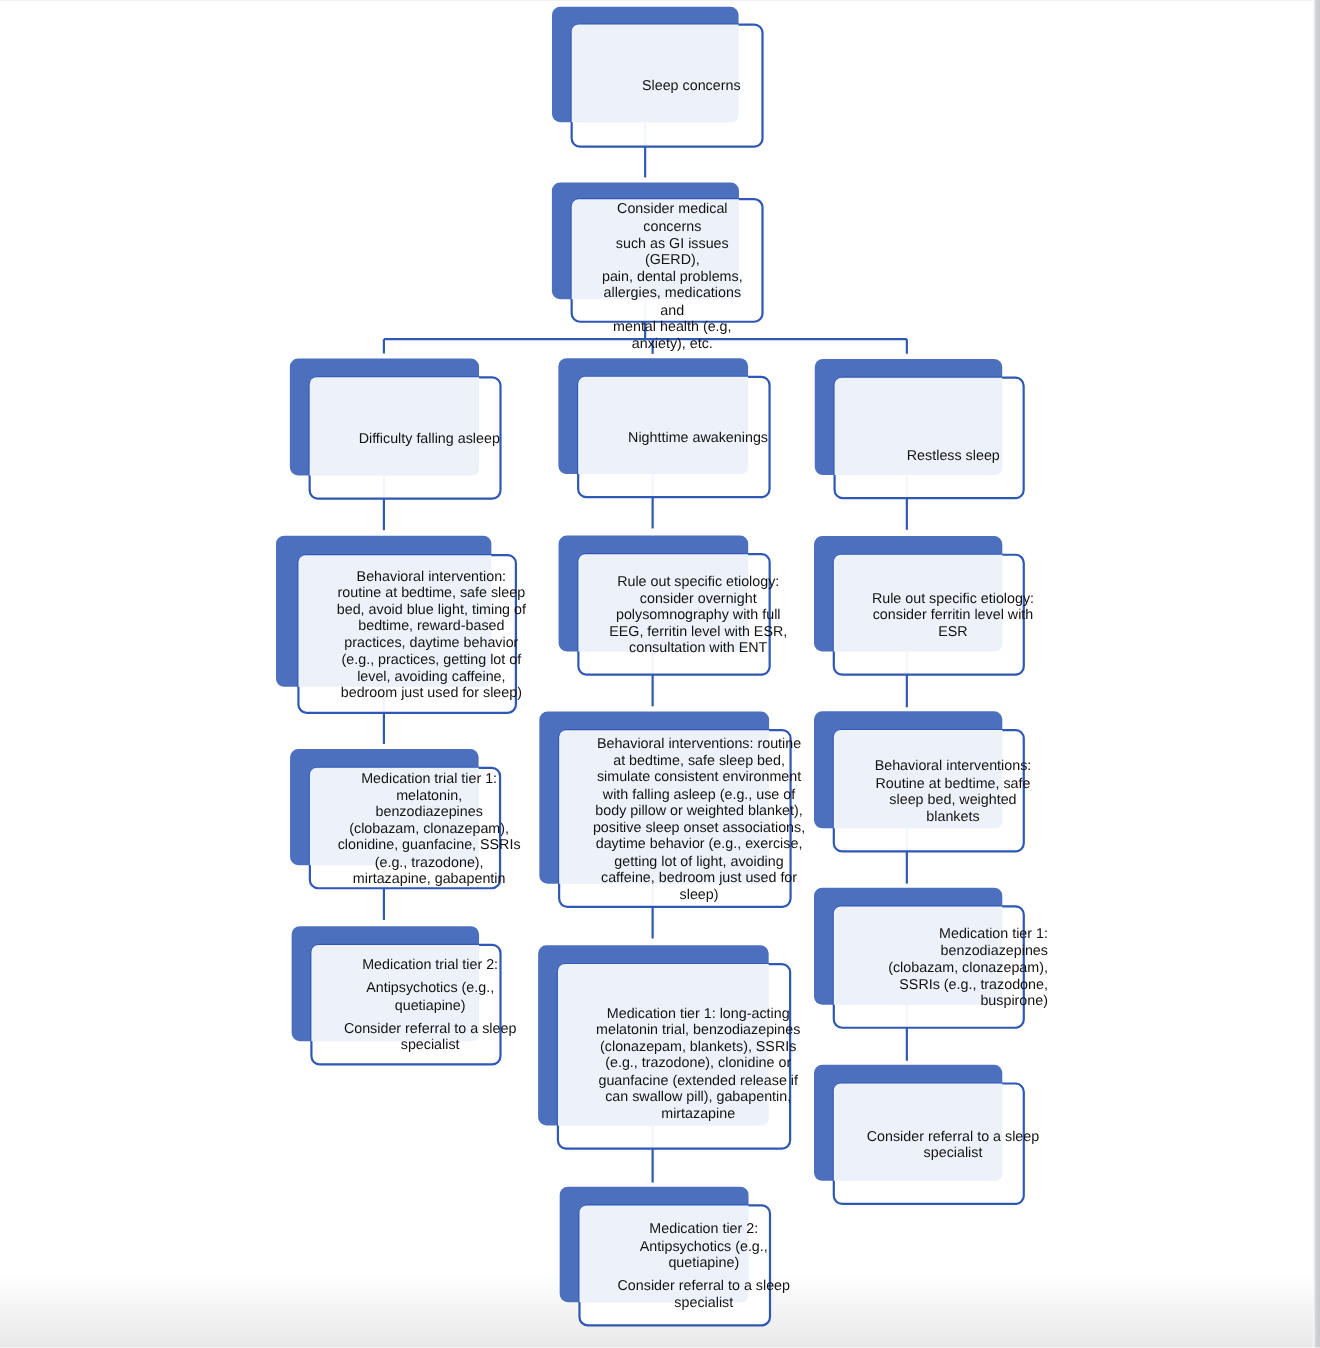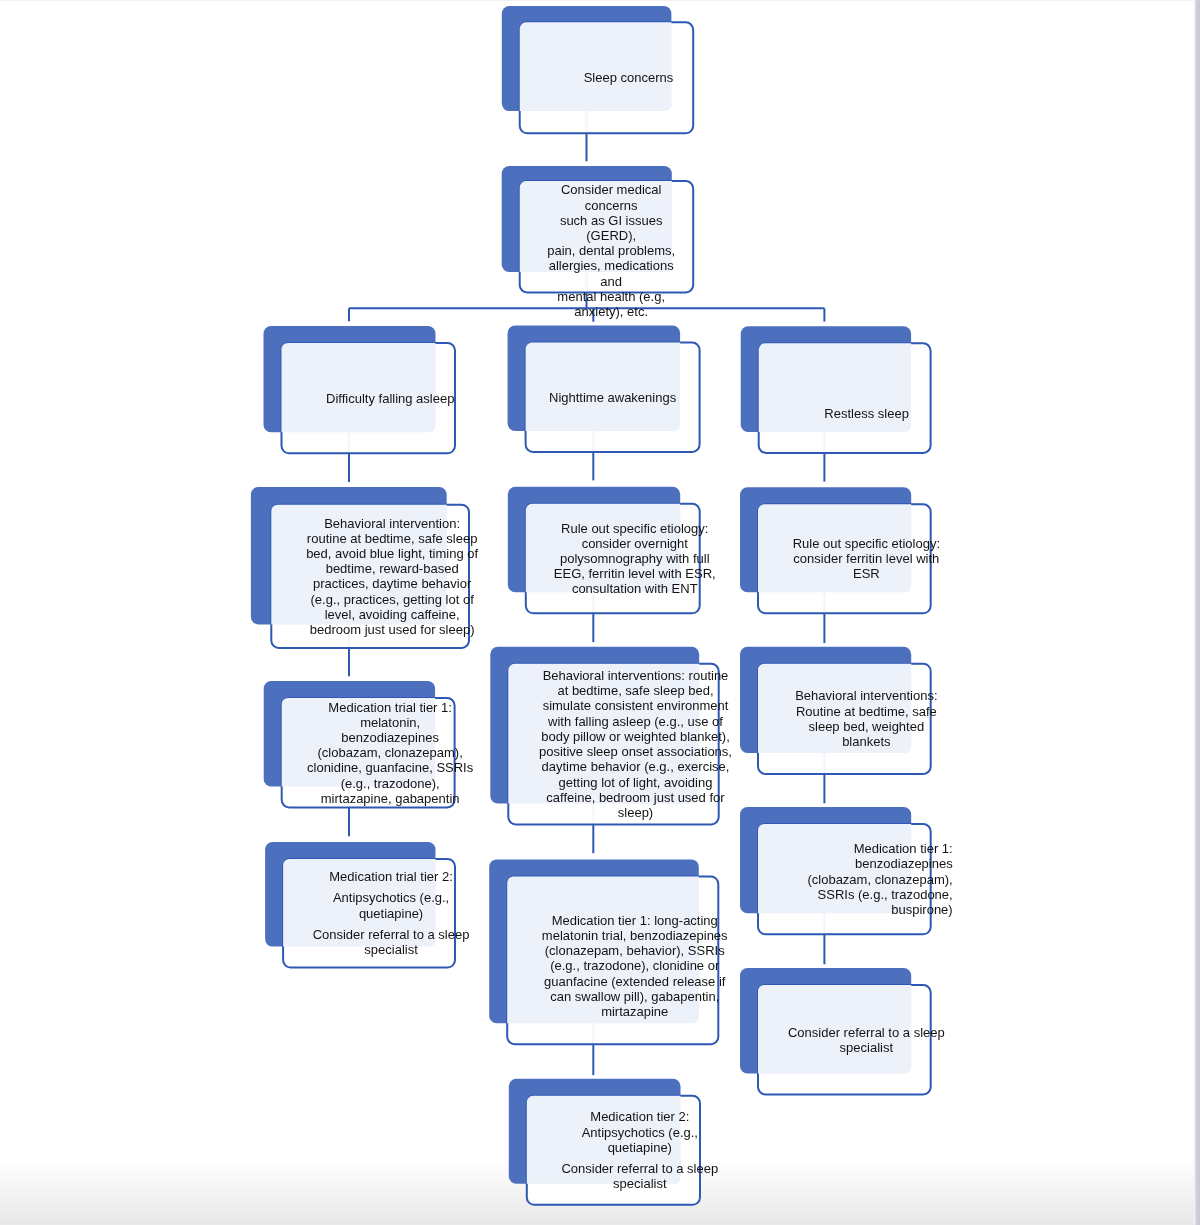--- a/index.html
+++ b/index.html
@@ -136,21 +136,21 @@
   <div id="texts">
       <div class="nodetext" style="left: 519.7px; top: 22.3px; width: 173.5px; height: 111px; color: rgb(19, 19, 19);">
         <p><span>Sleep concerns</span></p>
       </div>
       <div class="nodetext" style="left: 519.7px; top: 181.1px; width: 139px; height: 111.4px; color: rgb(19, 19, 19); margin-top: 14px;">
         <p><span>Consider medical concerns</span><br><span>such as GI issues (GERD),</span><br><span>pain, dental problems,</span><br><span>allergies, medications and</span><br><span>mental health (e.g,</span><br><span>anxiety), etc.</span></p>
       </div>
       <div class="nodetext" style="left: 281.5px; top: 343px; width: 173.5px; height: 110.3px; color: rgb(19, 19, 19);">
         <p><span>Difficulty falling asleep</span></p>
       </div>
-      <div class="nodetext" style="left: 525.6px; top: 342.6px; width: 174px; height: 109.4px; color: rgb(19, 19, 19); align-items: flex-end;">
+      <div class="nodetext" style="left: 525.6px; top: 342.6px; width: 174px; height: 109.4px; color: rgb(19, 19, 19);">
         <p><span>Nighttime awakenings</span></p>
       </div>
       <div class="nodetext" style="left: 758.7px; top: 343.3px; width: 171.9px; height: 140px; color: rgb(19, 19, 19);">
         <p><span>Restless sleep</span></p>
       </div>
       <div class="nodetext" style="left: 271.3px; top: 504.7px; width: 197.7px; height: 143.3px; color: rgb(19, 19, 19);">
         <p><span>Behavioral intervention:</span><br><span>routine at bedtime, safe sleep</span><br><span>bed, avoid blue light, timing of</span><br><span>bedtime, reward-based</span><br><span>practices, daytime behavior</span><br><span>(e.g., practices, getting lot of</span><br><span>level, avoiding caffeine,</span><br><span>bedroom just used for sleep)</span></p>
       </div>
       <div class="nodetext" style="left: 525.8px; top: 503.8px; width: 173.9px; height: 109.5px; color: rgb(19, 19, 19);">
         <p><span>Rule out specific etiology:</span><br><span>consider overnight</span><br><span>polysomnography with full</span><br><span>EEG, ferritin level with ESR,</span><br><span>consultation with ENT</span></p>
@@ -169,21 +169,21 @@
       </div>
       <div class="nodetext" style="left: 758px; top: 824px; width: 172.7px; height: 110.3px; color: rgb(19, 19, 19); text-align: right;">
         <p><span>Medication tier 1:</span><br><span>benzodiazepines</span><br><span>(clobazam, clonazepam),</span><br><span>SSRIs (e.g., trazodone,</span><br><span>buspirone)</span></p>
       </div>
       <div class="nodetext" style="left: 283.1px; top: 859px; width: 171.9px; height: 108.6px; color: rgb(19, 19, 19);">
         <p><span>Medication trial tier 2:</span></p>
         <p><span>Antipsychotics (e.g.,</span><br><span>quetiapine)</span></p>
         <p><span>Consider referral to a sleep</span><br><span>specialist</span></p>
       </div>
       <div class="nodetext" style="left: 507.2px; top: 882px; width: 211.1px; height: 167.8px; color: rgb(19, 19, 19); justify-content: center;">
-        <p><span>Medication tier 1: long-acting</span><br><span>melatonin trial, benzodiazepines</span><br><span>(clonazepam, behavior), SSRIs</span><br><span>(e.g., trazodone), clonidine or</span><br><span>guanfacine (extended release if</span><br><span>can swallow pill), gabapentin,</span><br><span>mirtazapine</span></p>
+        <p><span>Medication tier 1: long-acting</span><br><span>melatonin trial, benzodiazepines</span><br><span>(clonazepam, blankets), SSRIs</span><br><span>(e.g., trazodone), clonidine or</span><br><span>guanfacine (extended release if</span><br><span>can swallow pill), gabapentin,</span><br><span>mirtazapine</span></p>
       </div>
       <div class="nodetext" style="left: 758px; top: 985px; width: 172.7px; height: 109.5px; color: rgb(19, 19, 19);">
         <p><span>Consider referral to a sleep</span><br><span>specialist</span></p>
       </div>
       <div class="nodetext" style="left: 526.8px; top: 1095.8px; width: 182px; height: 109px; color: rgb(19, 19, 19);">
         <p><span>Medication tier 2:</span><br><span>Antipsychotics (e.g.,</span><br><span>quetiapine)</span></p>
         <p><span>Consider referral to a sleep</span><br><span>specialist</span></p>
       </div>
     </div>
   <div id="right-strip"></div>

